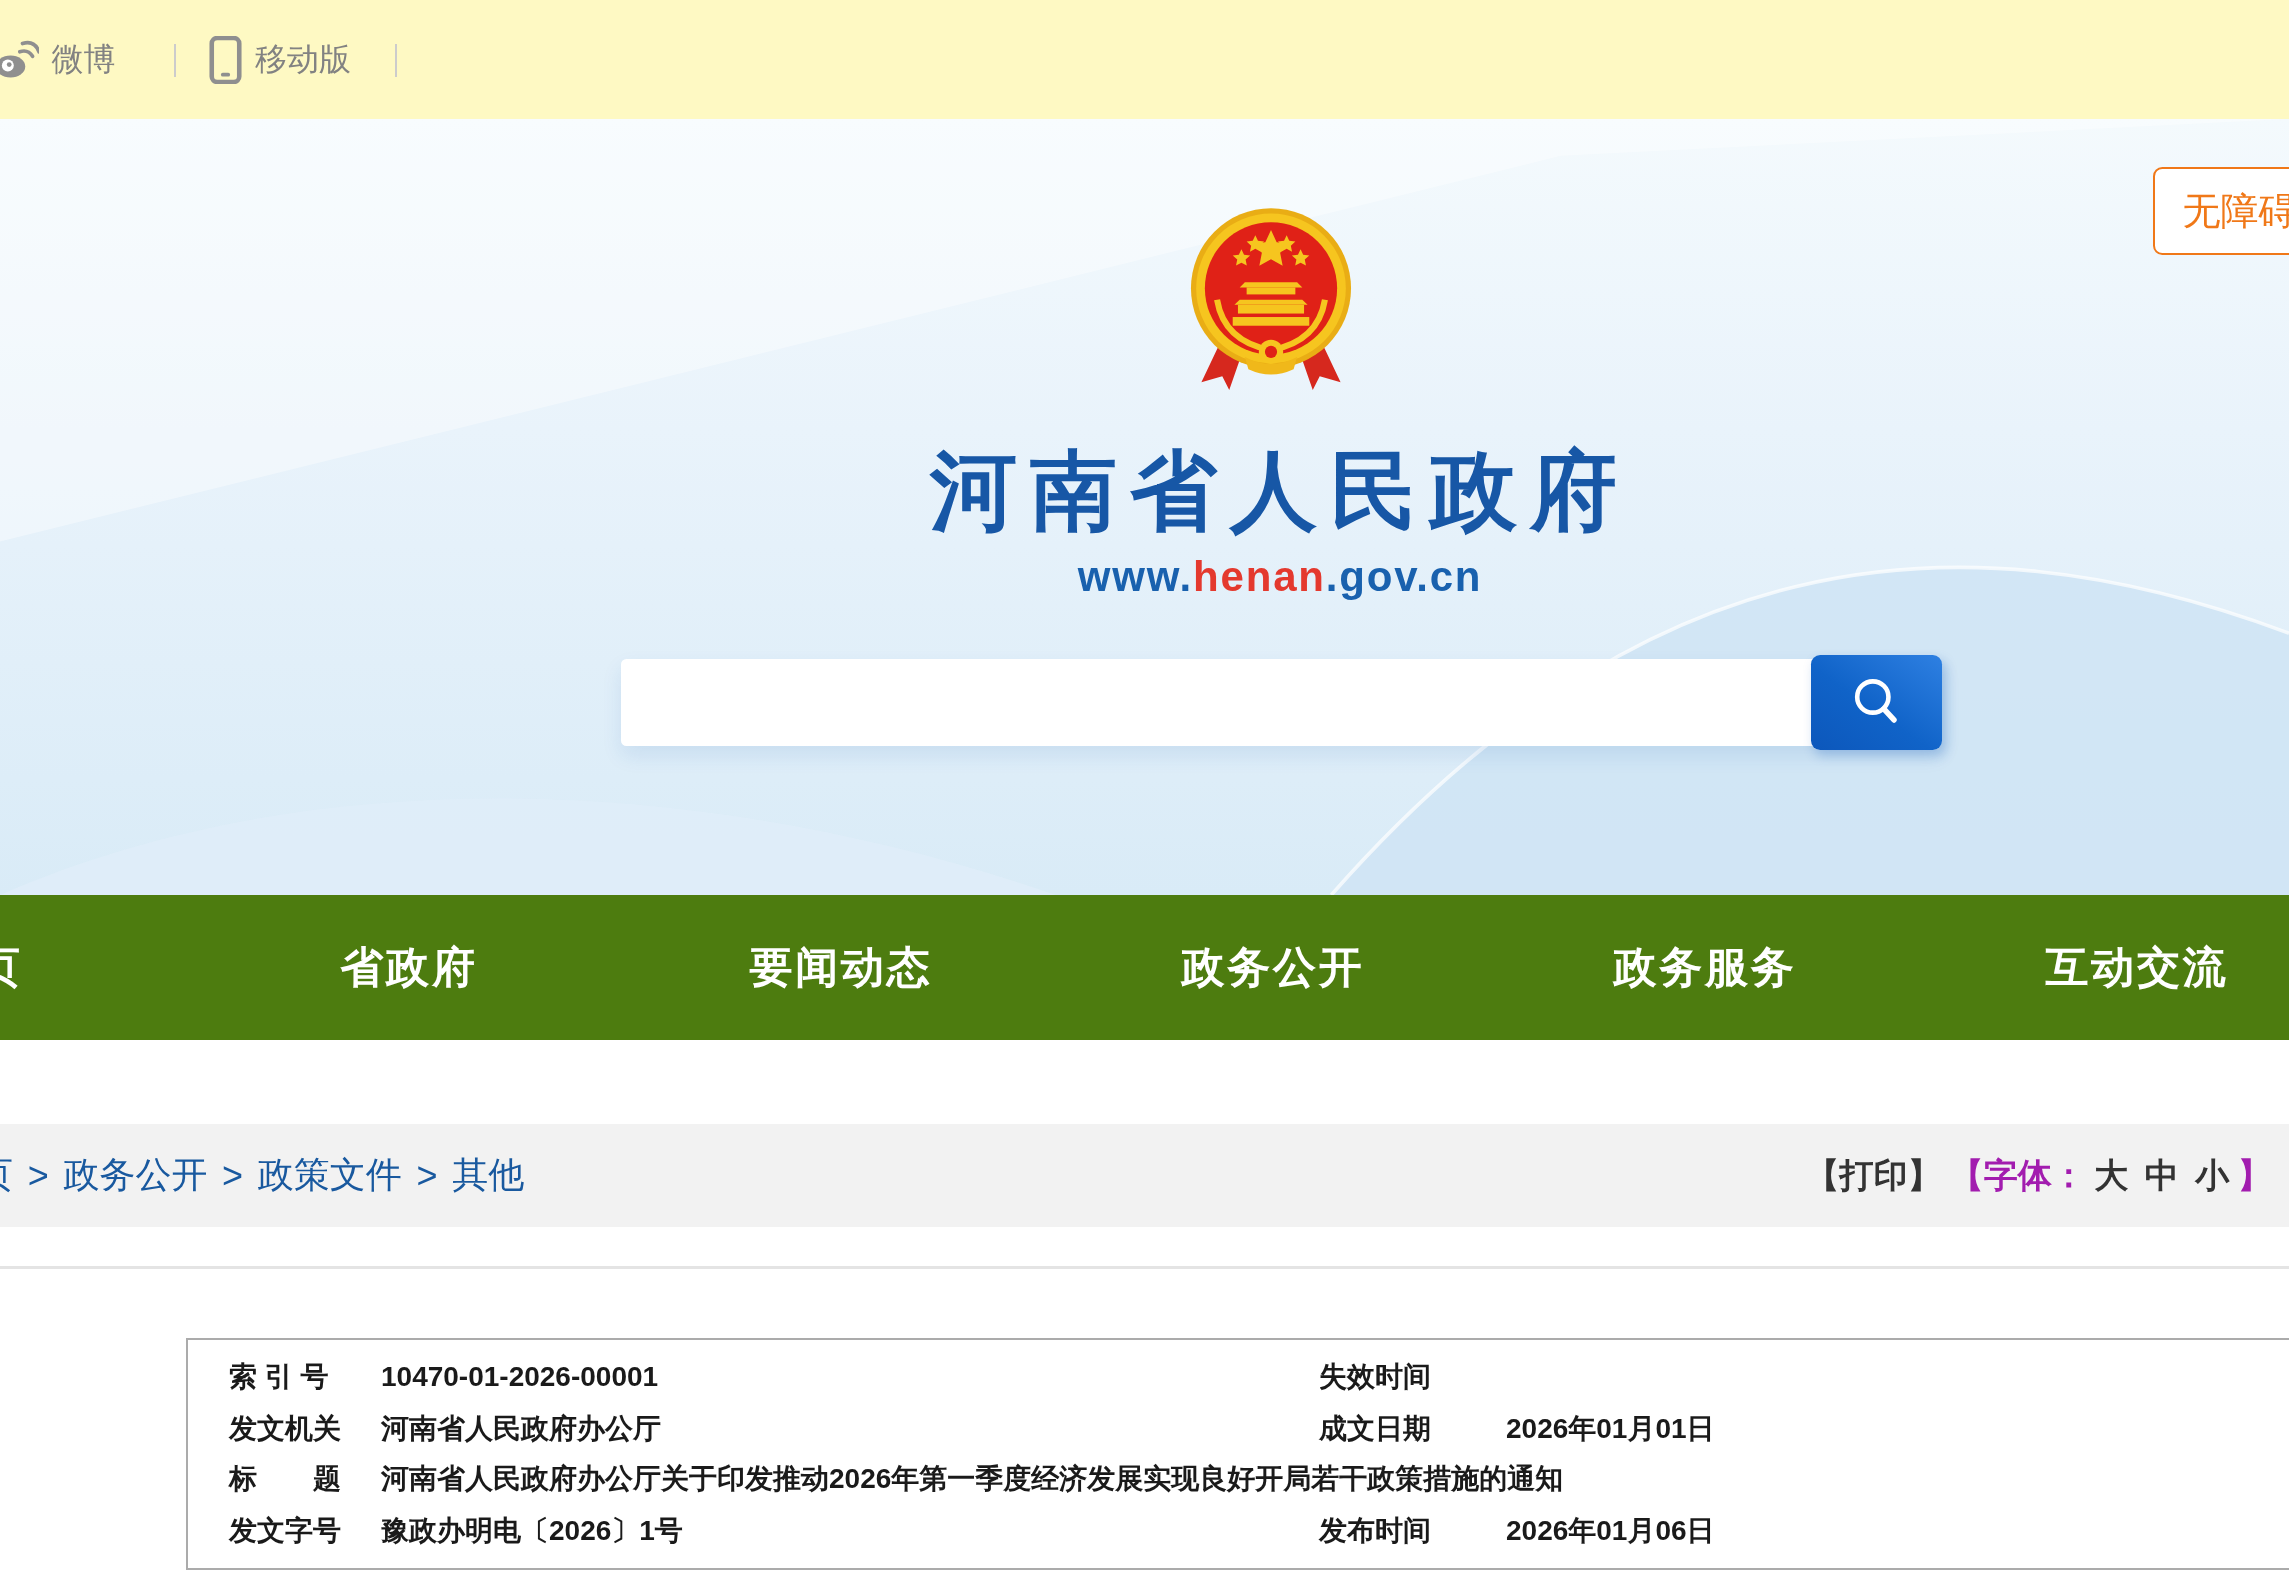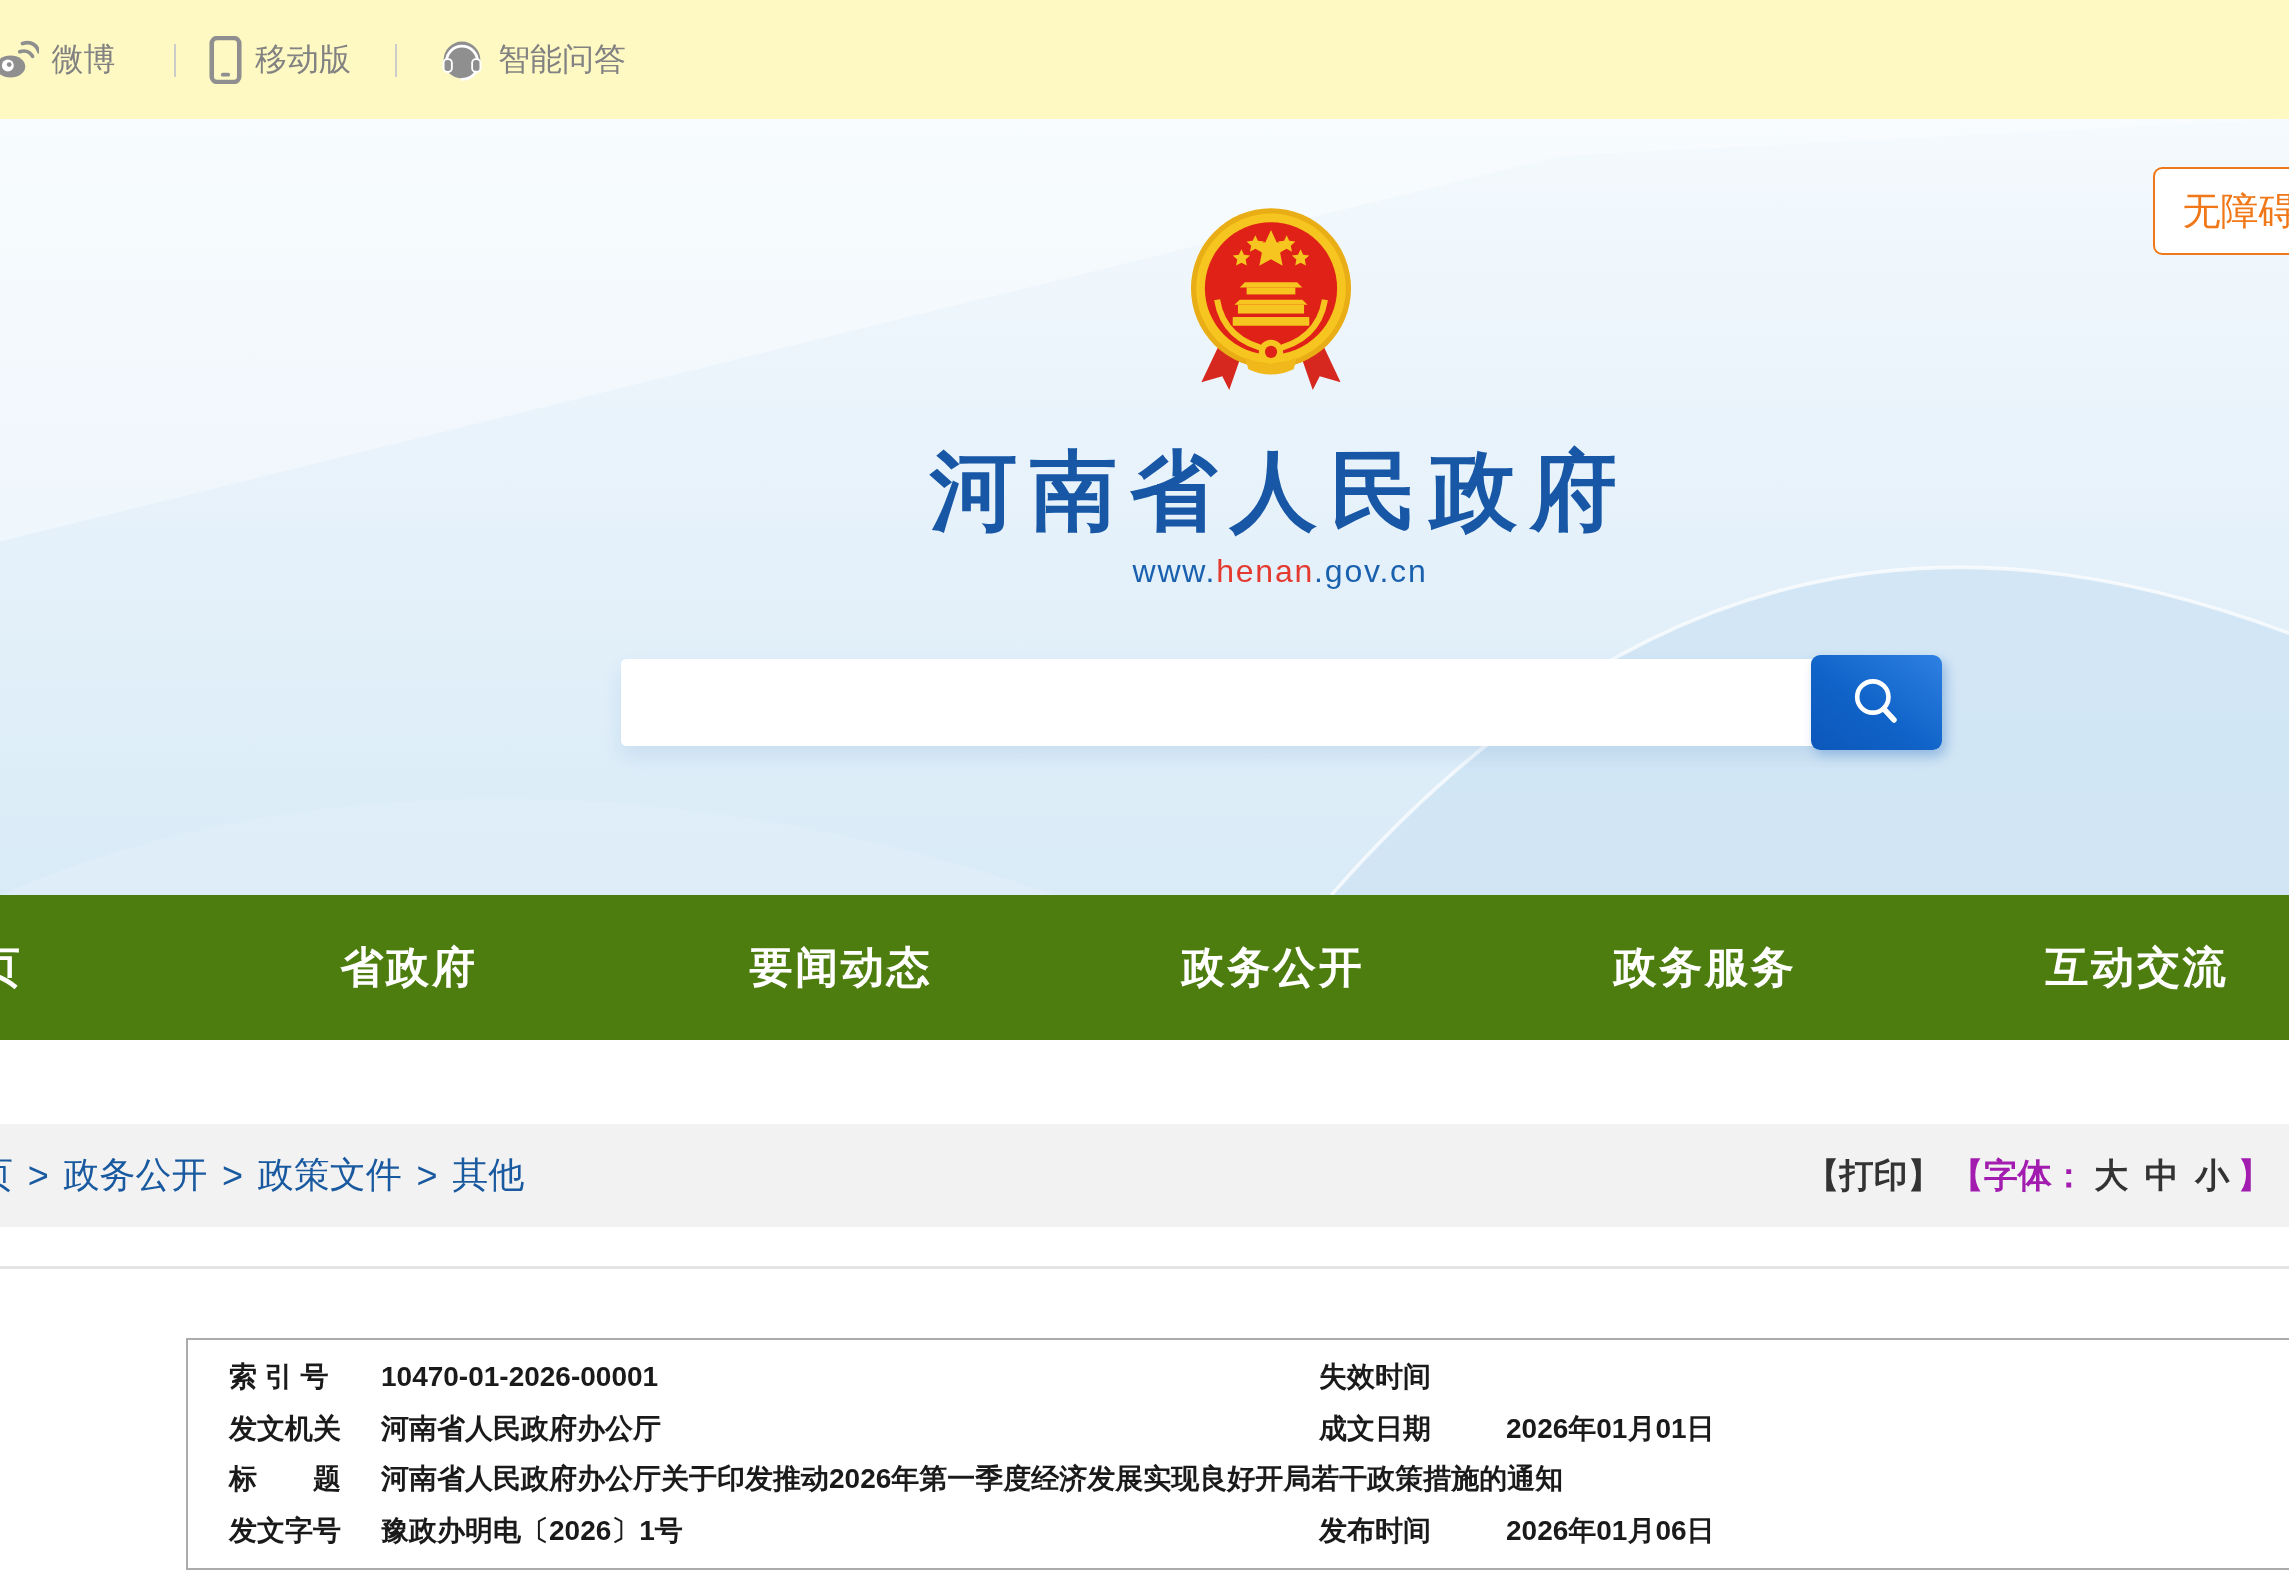--- a/index.html
+++ b/index.html
@@ -31,21 +31,21 @@
               background:#ffffff; border:2.8px solid #f07818; border-radius:9.2px;
               color:#f07818; font-size:38px; display:flex; align-items:center;
               padding-left:27.5px; cursor:pointer; white-space:nowrap; }
 
   .emblem { position:absolute; left:1184px; top:84px; width:174px; height:195px; }
 
   .site-title { position:absolute; top:314px; left:1280px; transform:translateX(-50%);
                 font-size:87px; font-weight:bold; color:#1757a6; letter-spacing:13px;
                 white-space:nowrap; }
   .site-url { position:absolute; top:434px; left:1280px; transform:translateX(-50%);
-              font-size:32px; font-weight:normal; letter-spacing:1.8px; white-space:nowrap; }
+              font-size:42px; font-weight:bold; letter-spacing:1.8px; white-space:nowrap; }
   .site-url .u-blue { color:#1961ae; }
   .site-url .u-red  { color:#e4392e; }
 
   .searchbar { position:absolute; left:621px; top:540px; width:1321px; height:87px;
                display:flex; border-radius:7.3px;
                box-shadow:0 9.2px 20px rgba(20,90,180,0.10); }
   .search-input { flex:1; border:none; outline:none; background:#ffffff;
                   border-radius:5.5px 0 0 5.5px; font-size:33px; padding:0 27.5px; color:#333; }
   .search-btn { width:131px; height:95px; margin-top:-3.7px; border:none; cursor:pointer;
                 border-radius:9.2px; margin-left:-3.7px;
@@ -99,30 +99,20 @@
     </div>
     <div class="tb-div tb-div1"></div>
     <div class="tb-item tb-mobile">
       <svg width="33" height="48" viewBox="0 0 36 52">
         <rect x="3" y="2" width="30" height="48" rx="6" fill="none" stroke="#8f8f8f" stroke-width="5"></rect>
         <rect x="13" y="40" width="10" height="4" rx="2" fill="#8f8f8f"></rect>
       </svg>
       <span>移动版</span>
     </div>
     <div class="tb-div tb-div2"></div>
-    <div class="tb-item tb-qa">
-      <svg width="46" height="46" viewBox="0 0 50 50">
-        <circle cx="25" cy="25" r="20" fill="#8f8f8f"></circle>
-        <path d="M8 27 a17 17 0 0 1 34 0" fill="none" stroke="#ffffff" stroke-width="3"></path>
-        <rect x="5" y="24" width="9" height="14" rx="4" fill="#8f8f8f" stroke="#ffffff" stroke-width="2"></rect>
-        <rect x="36" y="24" width="9" height="14" rx="4" fill="#8f8f8f" stroke="#ffffff" stroke-width="2"></rect>
-        <path d="M40 38 q-5 8 -15 8" fill="none" stroke="#ffffff" stroke-width="3" stroke-linecap="round"></path>
-      </svg>
-      <span>智能问答</span>
-    </div>
   </div>
 
   <div class="header">
     <svg class="waves" width="2289" height="776" viewBox="0 0 2493 845">
       <path d="M0,460 L1700,40 L2493,0 L0,0 Z" fill="#ffffff" opacity="0.38"></path>
       <path d="M1450,845 C1780,470 2120,420 2493,560 L2493,845 Z" fill="#cfe4f4" opacity="0.85"></path>
       <path d="M1450,845 C1780,470 2120,420 2493,560" fill="none" stroke="#ffffff" stroke-width="4" opacity="0.7"></path>
       <path d="M0,845 C330,700 760,710 1150,845 Z" fill="#e0eef9" opacity="0.8"></path>
     </svg>
 

